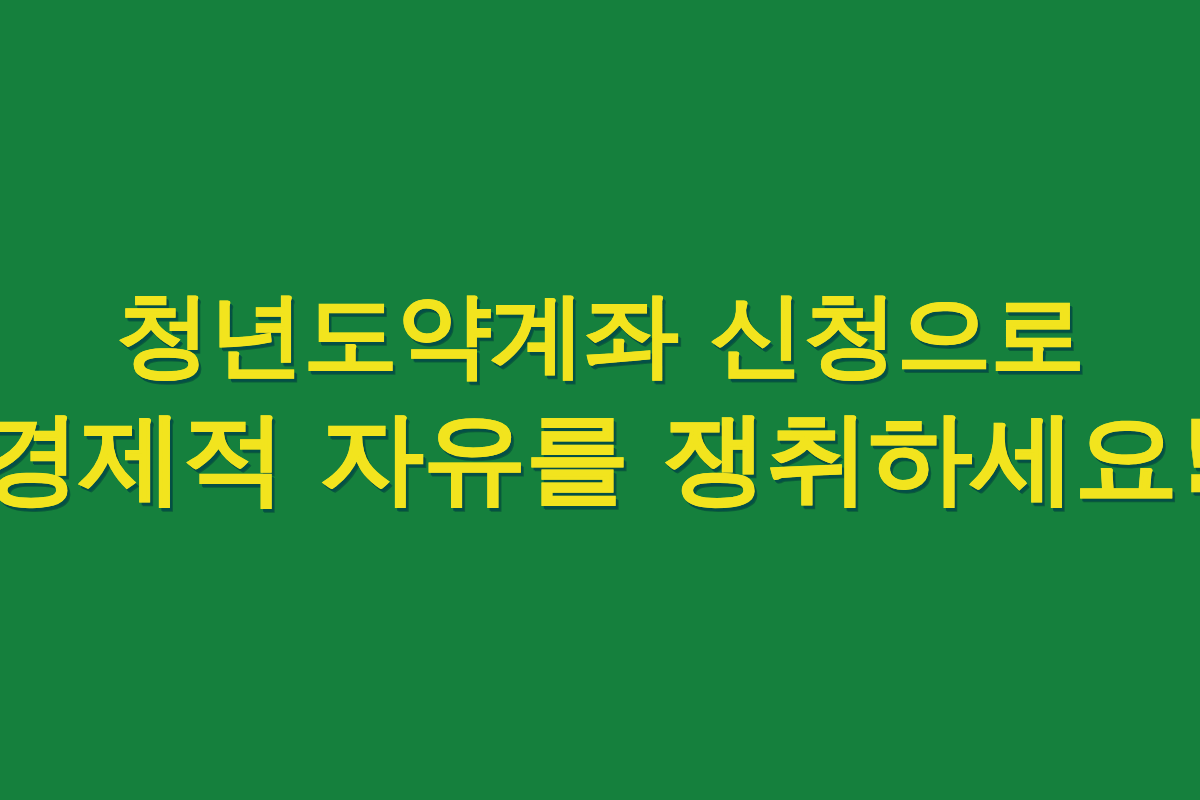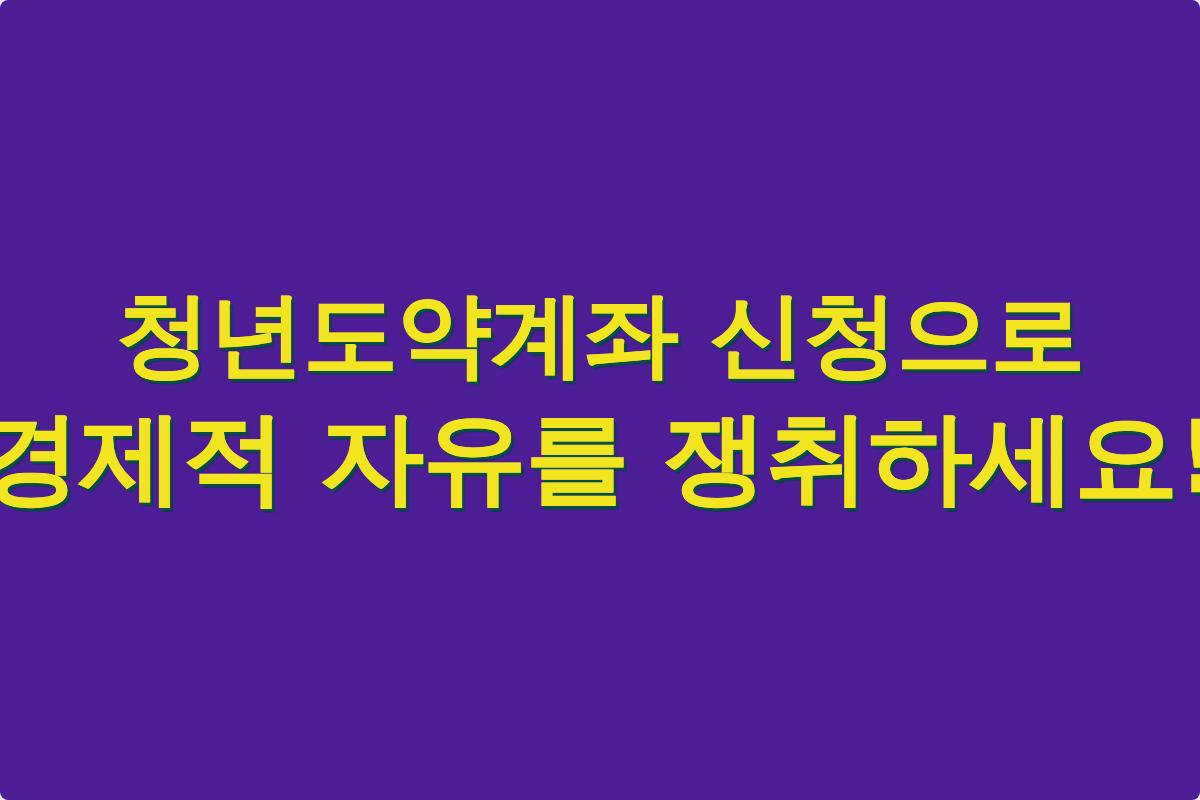--- a/index.html
+++ b/index.html
@@ -62,21 +62,21 @@
   .headline-line.line-2 {
     font-size: 100px;
     line-height: 120px;
     margin-top: 4px;
     transform: scaleX(1.04);
   }
 </style>
 </head>
 <body>
 
-<div id="banner" style="background: #4c1d95; border-radius: 8px;">
+<div id="banner" style="background: #15803d;">
 
   <div class="headline-block">
 
     <span class="headline-line line-1" style="color: rgb(242, 228, 30); -webkit-text-stroke: 0.5px rgb(242, 228, 30); text-shadow: rgb(4, 79, 71) 2px 3px 0px, rgba(3, 62, 56, 0.55) 3px 4px 0px;">청년도약계좌 신청으로</span>
 
     <span class="headline-line line-2" style="color: rgb(242, 228, 30); -webkit-text-stroke: 0.5px rgb(242, 228, 30); text-shadow: rgb(4, 79, 71) 2px 3px 0px, rgba(3, 62, 56, 0.55) 3px 4px 0px;">경제적 자유를 쟁취하세요!</span>
 
   </div>
 
 </div>

